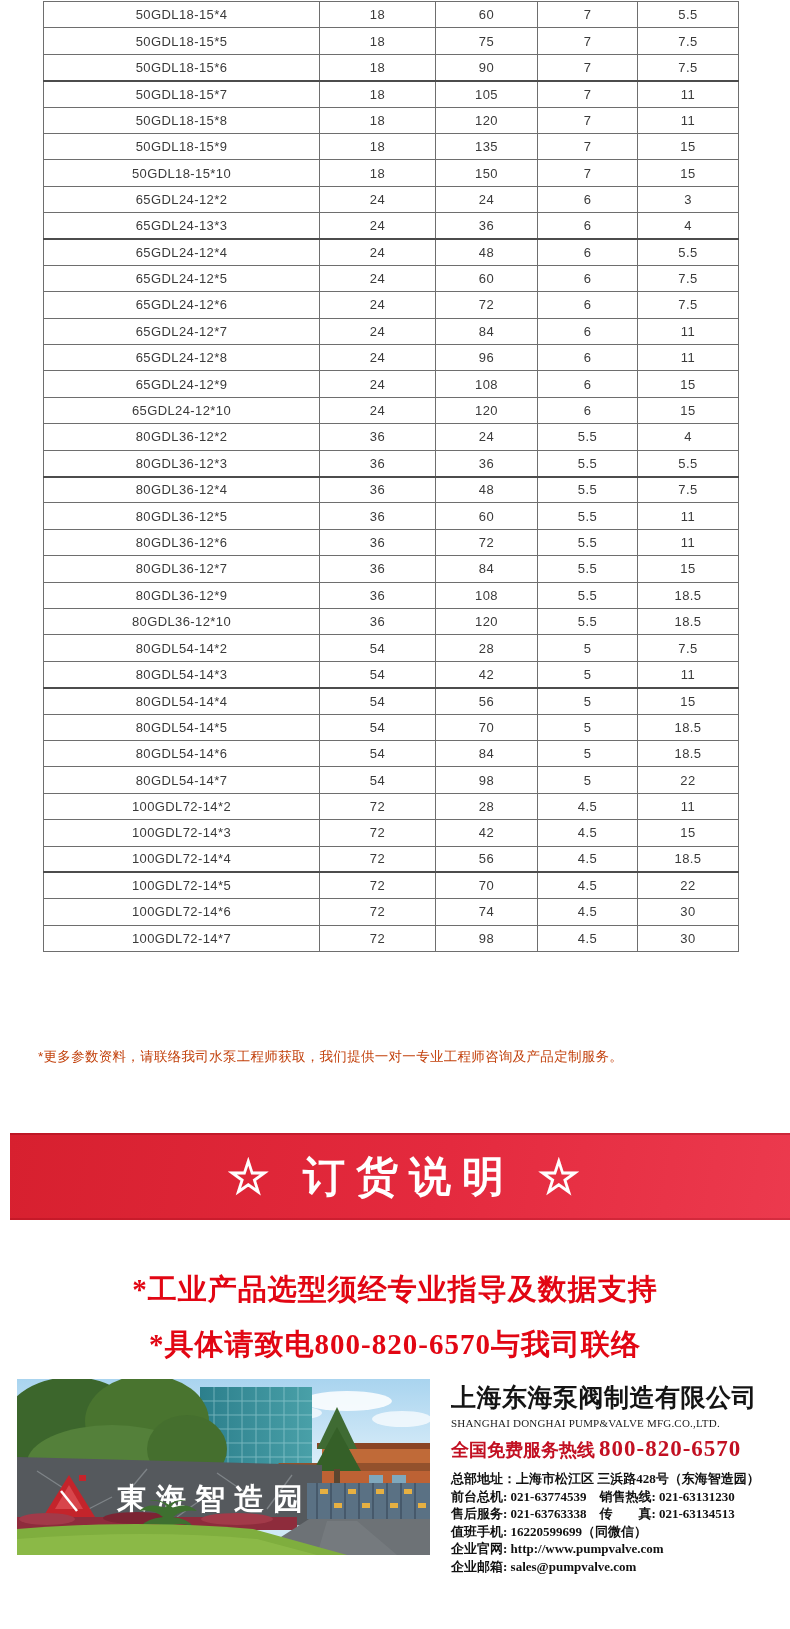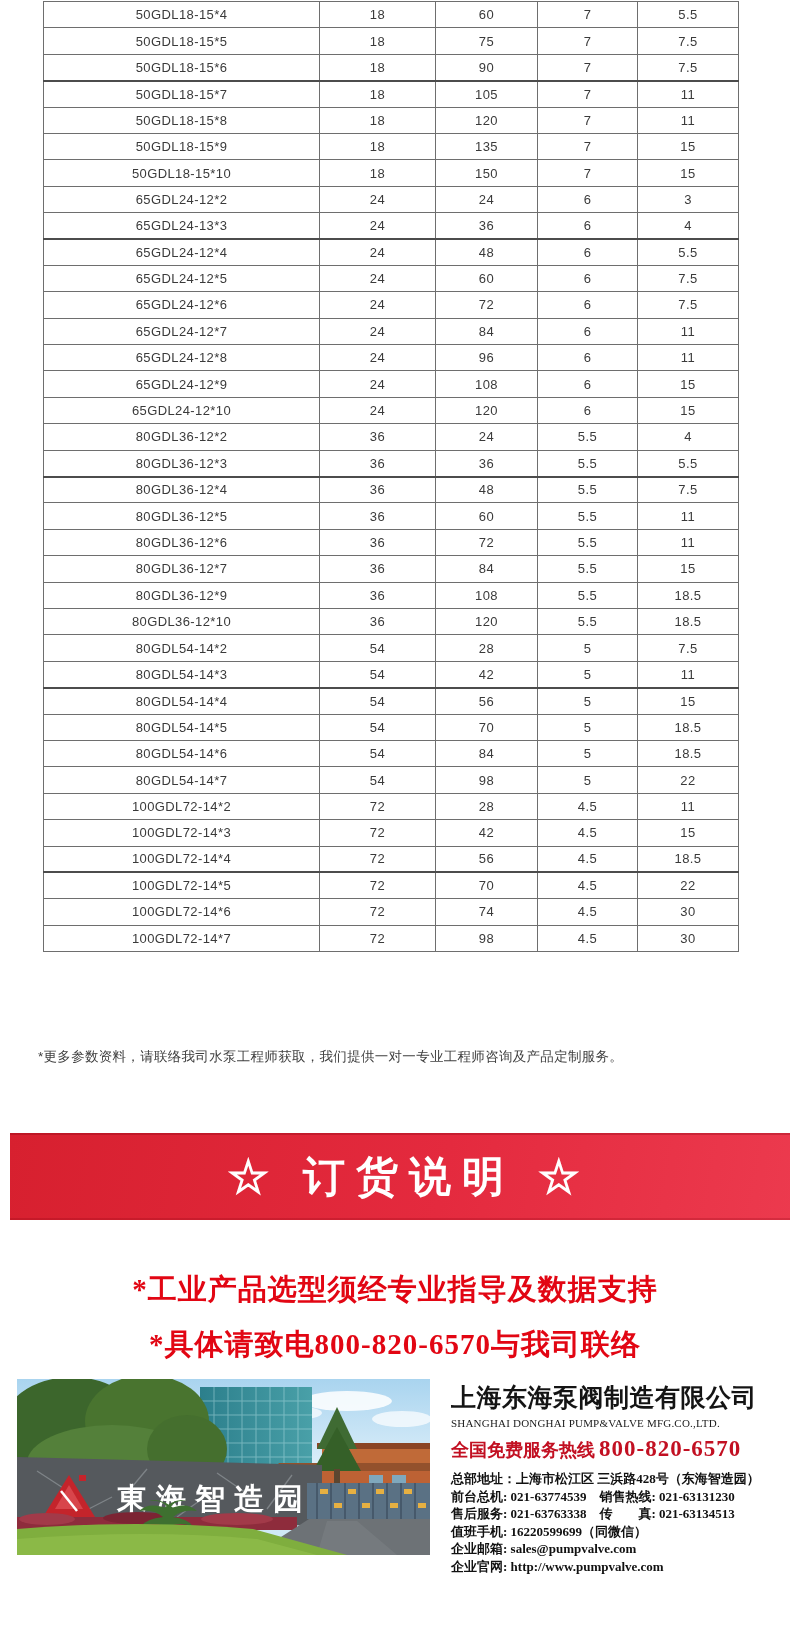--- a/index.html
+++ b/index.html
@@ -21,21 +21,21 @@
   }
   table.spec tr.sep td { border-top:2px solid #4c4c4c; }
   col.c-model { width:276px; }
   col.c-v1 { width:116px; }
   col.c-v2 { width:102px; }
   col.c-v3 { width:100px; }
   col.c-v4 { width:101px; }
 
   
   .note {
-    position:absolute; top:1048px; left:38px; font-size:13.5px; color:#404040;
+    position:absolute; top:1048px; left:38px; font-size:13.5px; color:#c2410c;
     letter-spacing:.3px;
   }
 
   
   .banner {
     position:absolute; top:1133px; left:10px; width:787px; height:87px;
     background:linear-gradient(100deg,#d7202f 0%, #e42a3e 55%, #ec3a4e 100%);
     box-shadow: inset 0 2px 0 rgba(130,0,12,.30), inset -2px -2px 0 rgba(130,0,12,.22);
     display:flex; align-items:center; justify-content:center;
   }
@@ -484,18 +484,18 @@
     <div class="company-en">SHANGHAI DONGHAI PUMP&amp;VALVE MFG.CO.,LTD.</div>
     <div class="hotline">
       <span class="label">全国免费服务热线</span>
       <span class="number">800-820-6570</span>
     </div>
     <div class="contacts">
         <p>总部地址：上海市松江区 三浜路428号（东海智造园）</p>
         <p>前台总机: 021-63774539　销售热线: 021-63131230</p>
         <p>售后服务: 021-63763338　传　　真: 021-63134513</p>
         <p>值班手机: 16220599699（同微信）</p>
+        <p>企业官网: http://www.pumpvalve.com</p>
         <p>企业邮箱: sales@pumpvalve.com</p>
-        <p>企业官网: http://www.pumpvalve.com</p>
       </div>
   </div>
 
 </div>
 
 </body></html>

